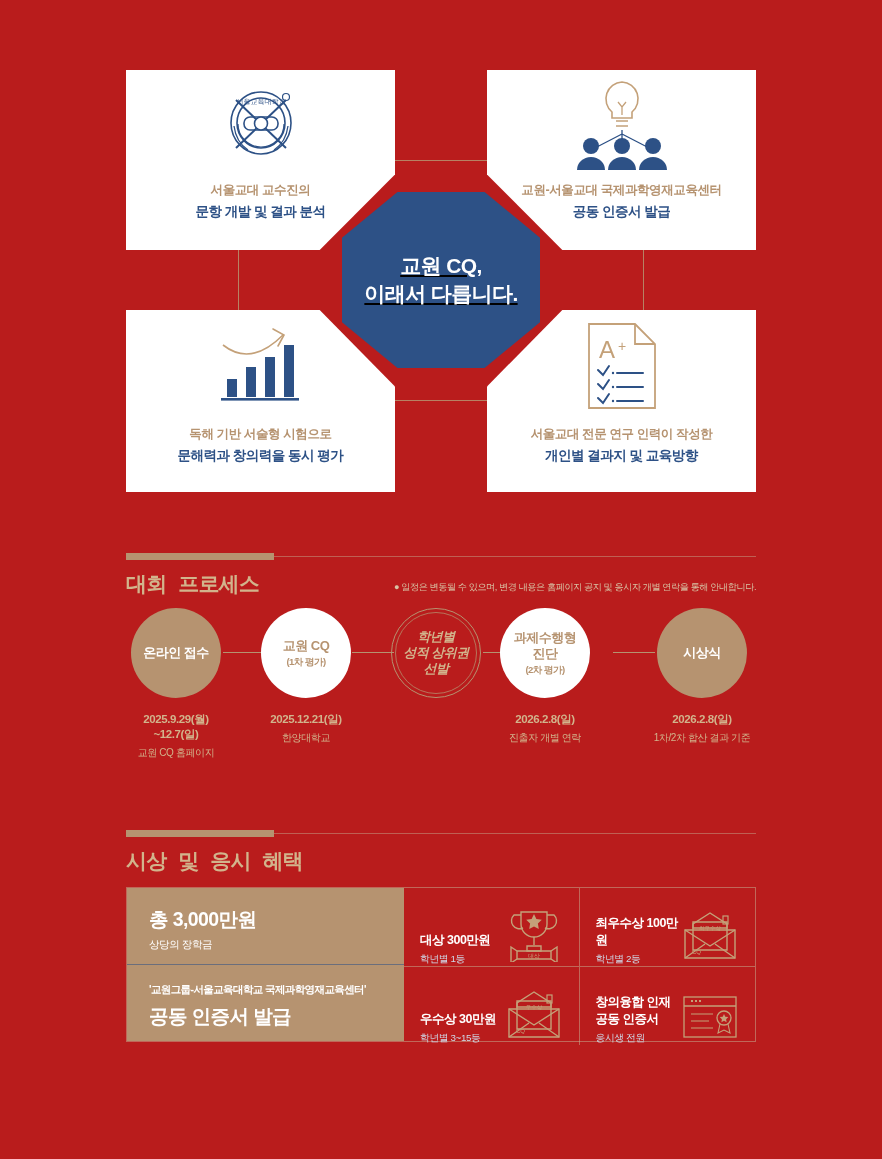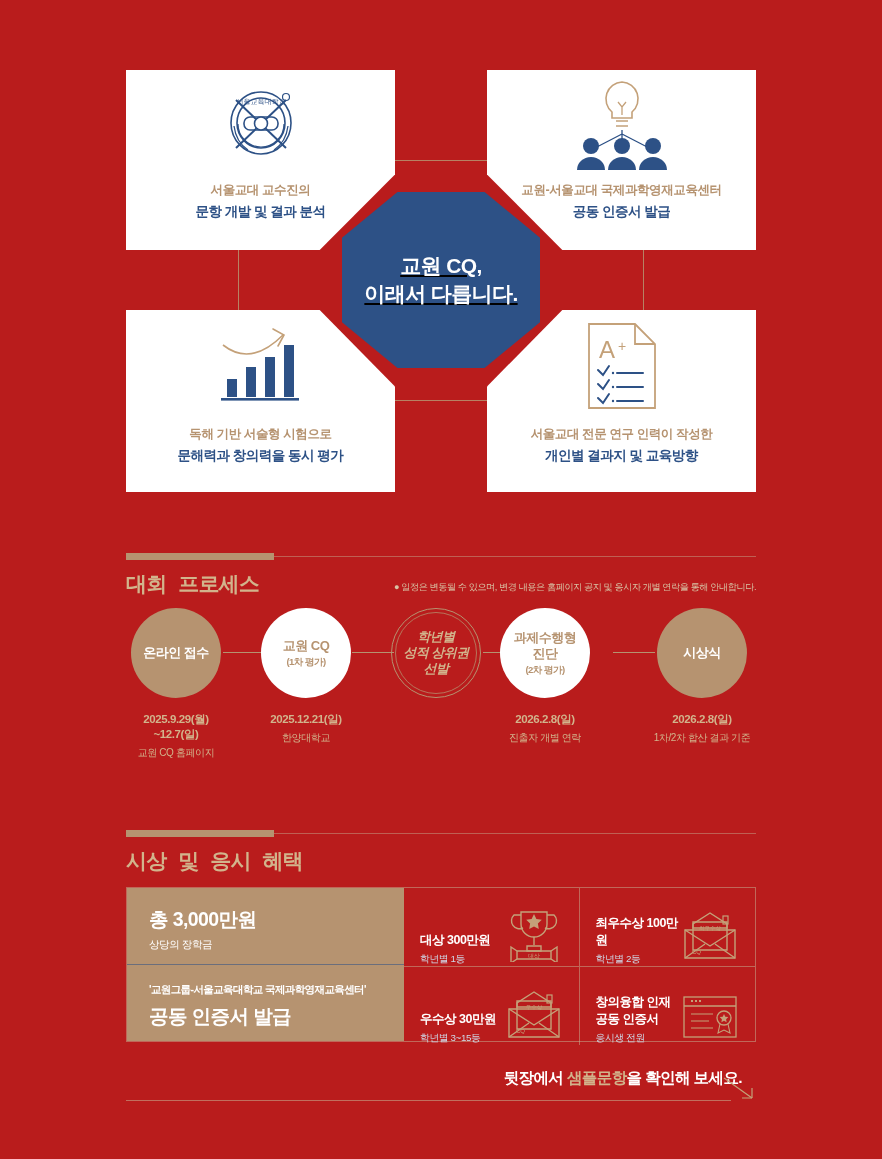--- a/index.html
+++ b/index.html
@@ -588,26 +588,14 @@
                 <rect x="16" y="7" width="2" height="2"></rect>
                 <rect x="20" y="7" width="2" height="2"></rect>
             </g>
           </svg>
         </div>
       </div>
 
     </div>
   </div>
 
-  <div class="footer">
-    <div class="footer-text">
-      <span>뒷장에서 </span><span class="hl">샘플문항</span><span>을 확인해 보세요.</span>
-    </div>
-    <div class="footer-rule"></div>
-    <div class="footer-arrow">
-      <svg width="34" height="26" viewBox="0 0 34 26" fill="none" stroke="#c4a179" stroke-width="1.2">
-        <path d="M2 2 L30 22"></path>
-        <path d="M30 22 L30 12 M30 22 L20 22"></path>
-      </svg>
-    </div>
-  </div>
 
 </div>
 
 </body></html>

